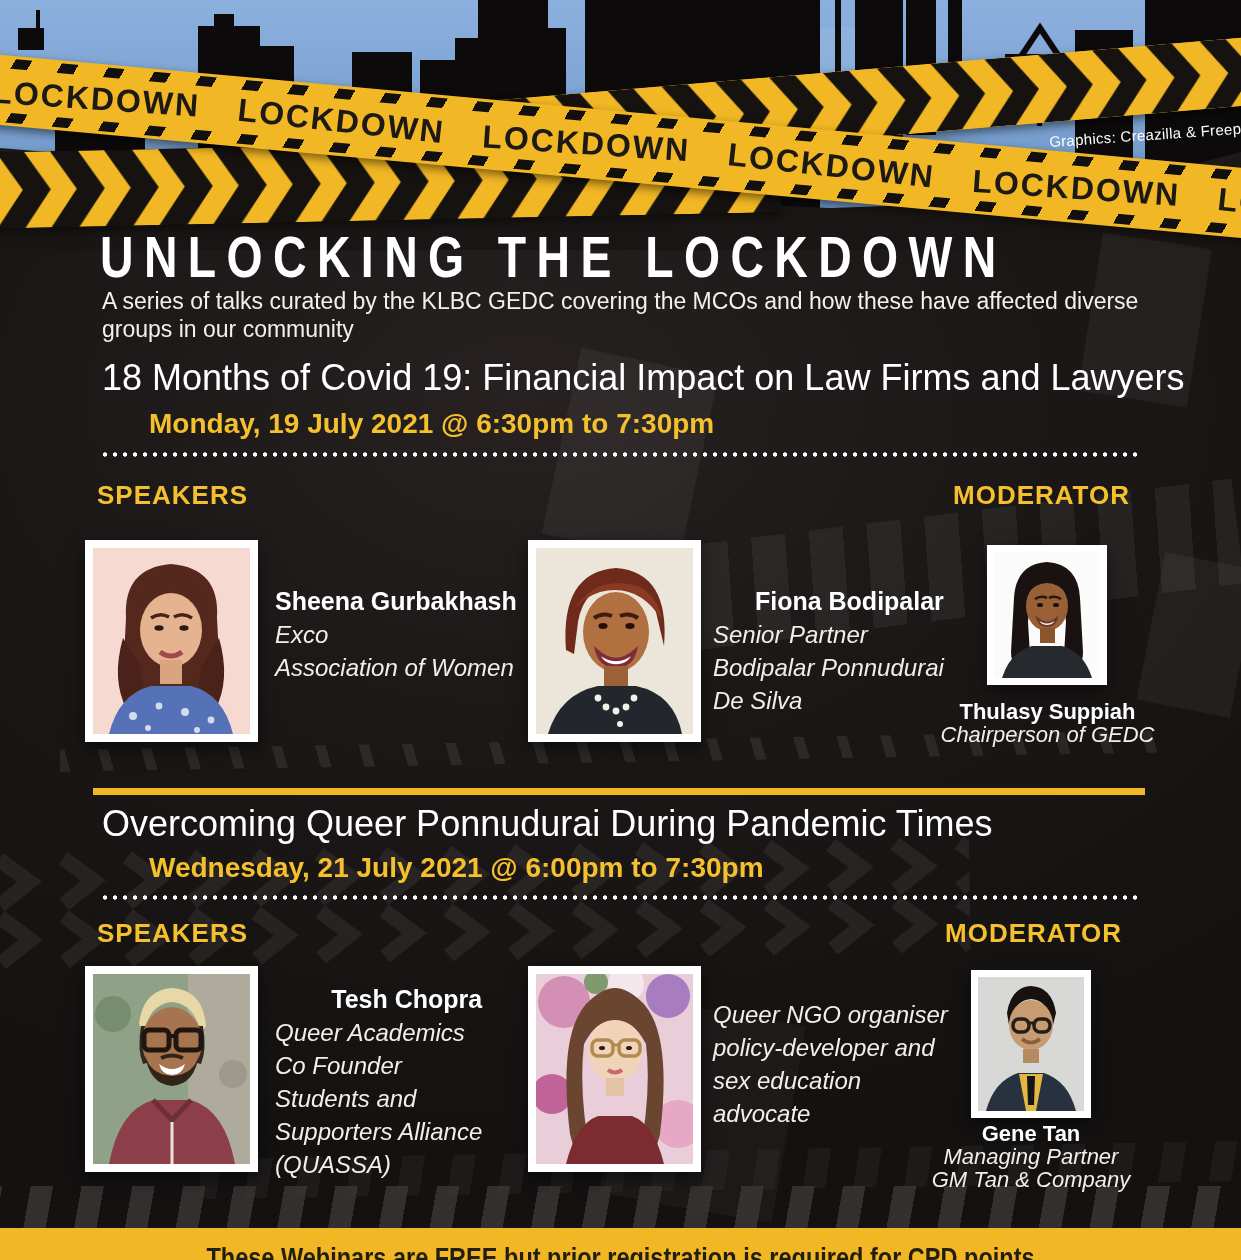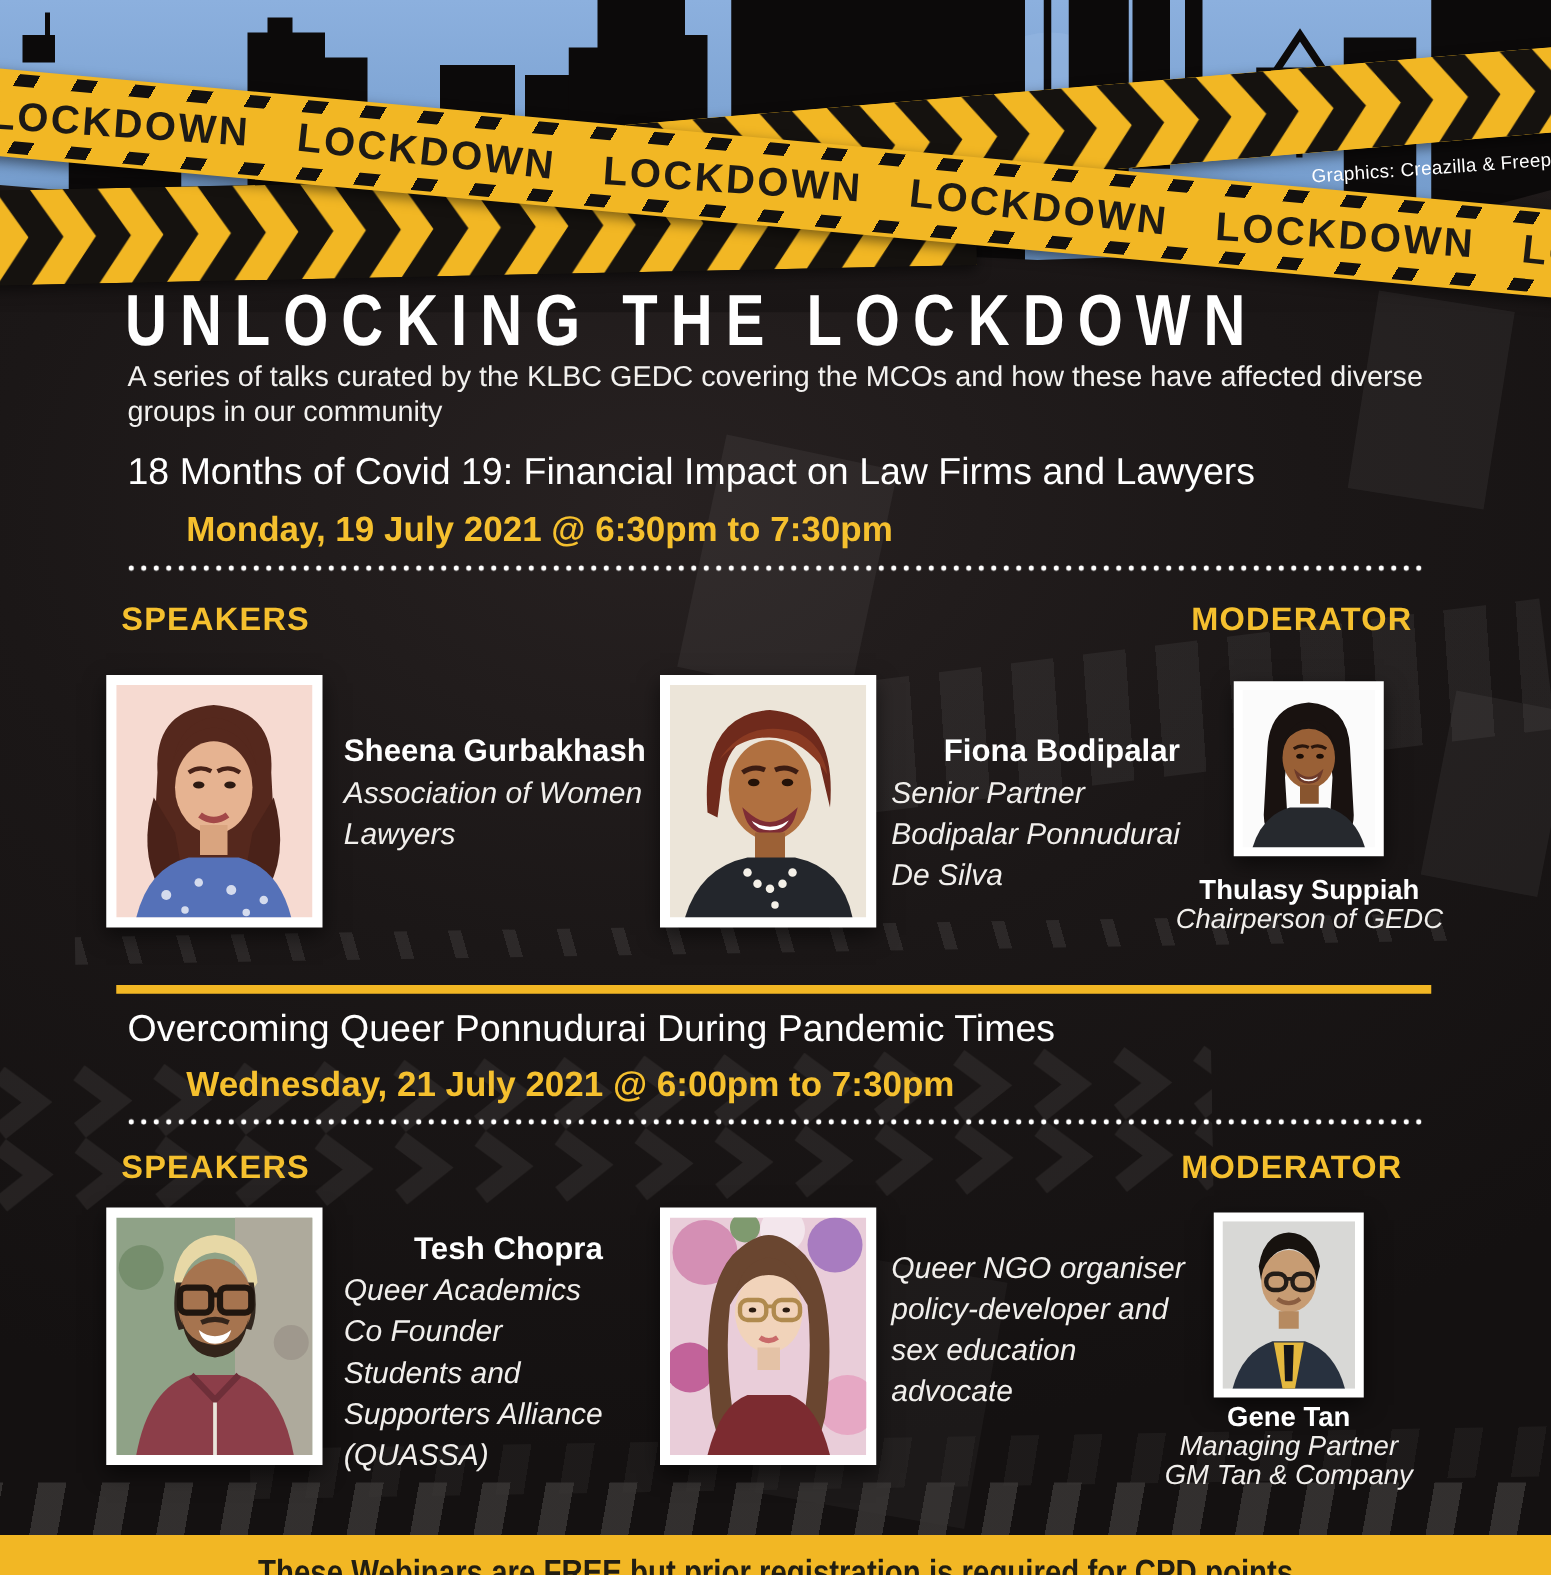--- a/index.html
+++ b/index.html
@@ -47,21 +47,21 @@
   .tex-strip-b0{left:200px;top:1150px;width:1050px;height:40px;opacity:.25;transform:rotate(-1deg);
     background:repeating-linear-gradient(100deg,#3a3736 0 22px,transparent 22px 50px);}
   .tex-strip-b1{left:-20px;top:1186px;width:1300px;height:44px;opacity:.8;
     background:repeating-linear-gradient(100deg,#3a3736 0 22px,transparent 22px 50px);}
   .blk{position:absolute;background:rgba(255,255,255,.05);z-index:2;pointer-events:none;}
   
   .content{position:absolute;z-index:10;}
   .main-title{left:100px;top:228px;color:#fff;font-weight:700;font-size:58px;line-height:1;
     letter-spacing:13px;transform:scaleX(.8);transform-origin:left top;white-space:nowrap;}
   .subtitle{left:102px;top:288px;width:1045px;color:#f2f1ef;font-size:23px;line-height:27.5px;}
-  .session-title{color:#ffffff;font-size:30px;line-height:36px;white-space:nowrap;}
+  .session-title{color:#ffffff;font-size:36px;line-height:36px;white-space:nowrap;}
   .session-date{color:var(--yellow-text);font-weight:700;font-size:28px;line-height:32px;white-space:nowrap;margin-left:47px;}
   .dotted{height:5px;background-image:radial-gradient(circle,#fff 1.9px,transparent 2.4px);
     background-size:10px 5px;background-repeat:repeat-x;}
   .label{color:var(--yellow-text);font-weight:700;font-size:26px;letter-spacing:1px;white-space:nowrap;}
   .divider{background:var(--yellow);}
   .photo{position:absolute;z-index:10;background:#fff;padding:8px;box-shadow:0 6px 16px rgba(0,0,0,.55);}
   .photo-sm{padding:7px;}
   .photo svg{display:block;}
   .name{font-weight:700;font-size:25px;line-height:33px;color:#fff;white-space:nowrap;text-align:right;}
   .role{font-style:italic;font-size:24px;line-height:33px;color:#f1efec;white-space:nowrap;}
@@ -200,22 +200,22 @@
           <circle cx="66" cy="158" r="3.4"></circle>
           <circle cx="92" cy="164" r="4"></circle>
         <circle cx="118" cy="172" r="3.4"></circle>
           <circle cx="55" cy="180" r="3"></circle>
           <circle cx="104" cy="182" r="3"></circle>
       </g>
     </svg>
   </div>
   <div class="content abs" style="left:275px;top:585px">
     <div class="name">Sheena Gurbakhash</div>
+    <div class="role">Exco</div>
     <div class="role">Association of Women</div>
-    <div class="role">Lawyers</div>
   </div>
 
   <div class="photo" style="left:528px;top:540px">
     <svg width="157" height="186" viewBox="0 0 157 186">
       <rect width="157" height="186" fill="#ece5d9"></rect>
       <path d="M30,102 Q24,24 80,20 Q134,24 128,98 L120,64 Q110,38 82,36 Q48,38 42,74 L38,106 Z" fill="#6f2a1c"></path>
       <ellipse cx="80" cy="84" rx="33" ry="40" fill="#b07040"></ellipse>
       <path d="M58,70 q9,-6 18,-2" stroke="#3c1c12" stroke-width="4" fill="none"></path>
       <path d="M84,68 q9,-4 18,2" stroke="#3c1c12" stroke-width="4" fill="none"></path>
       <ellipse cx="67" cy="78" rx="4.6" ry="3" fill="#241208"></ellipse>

